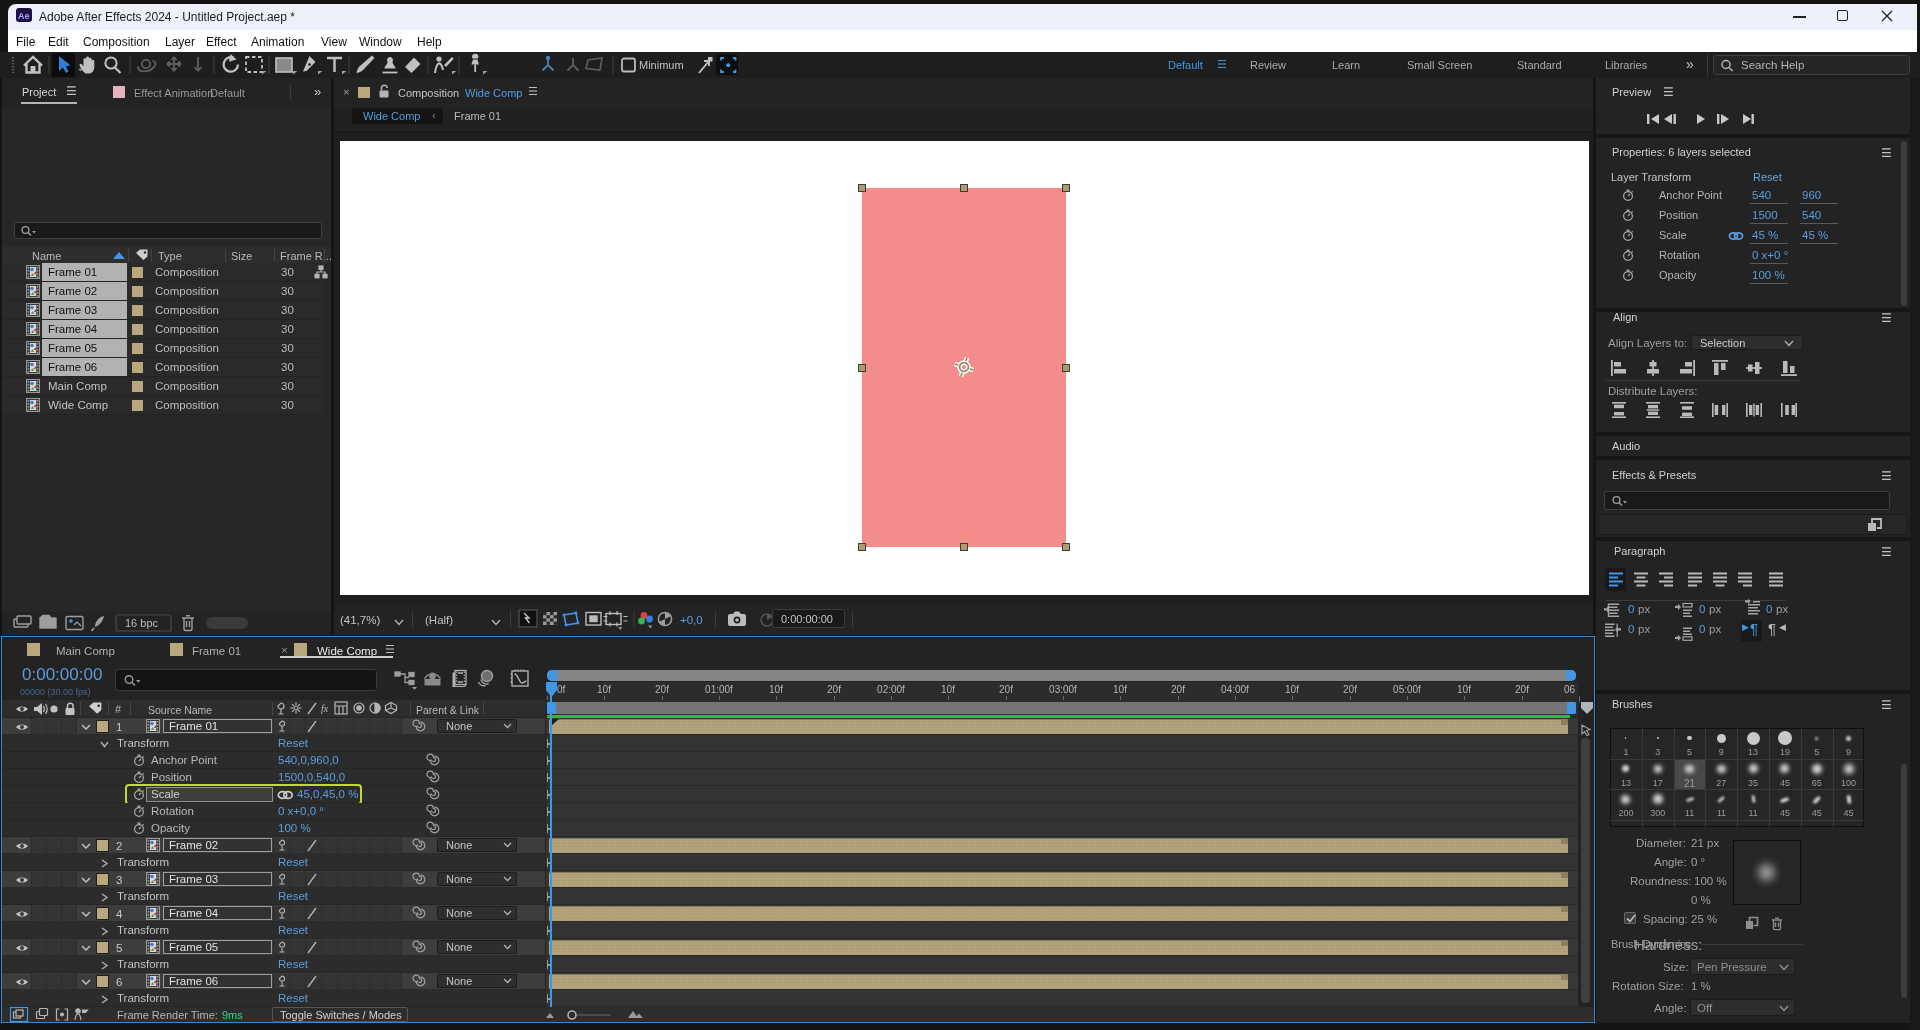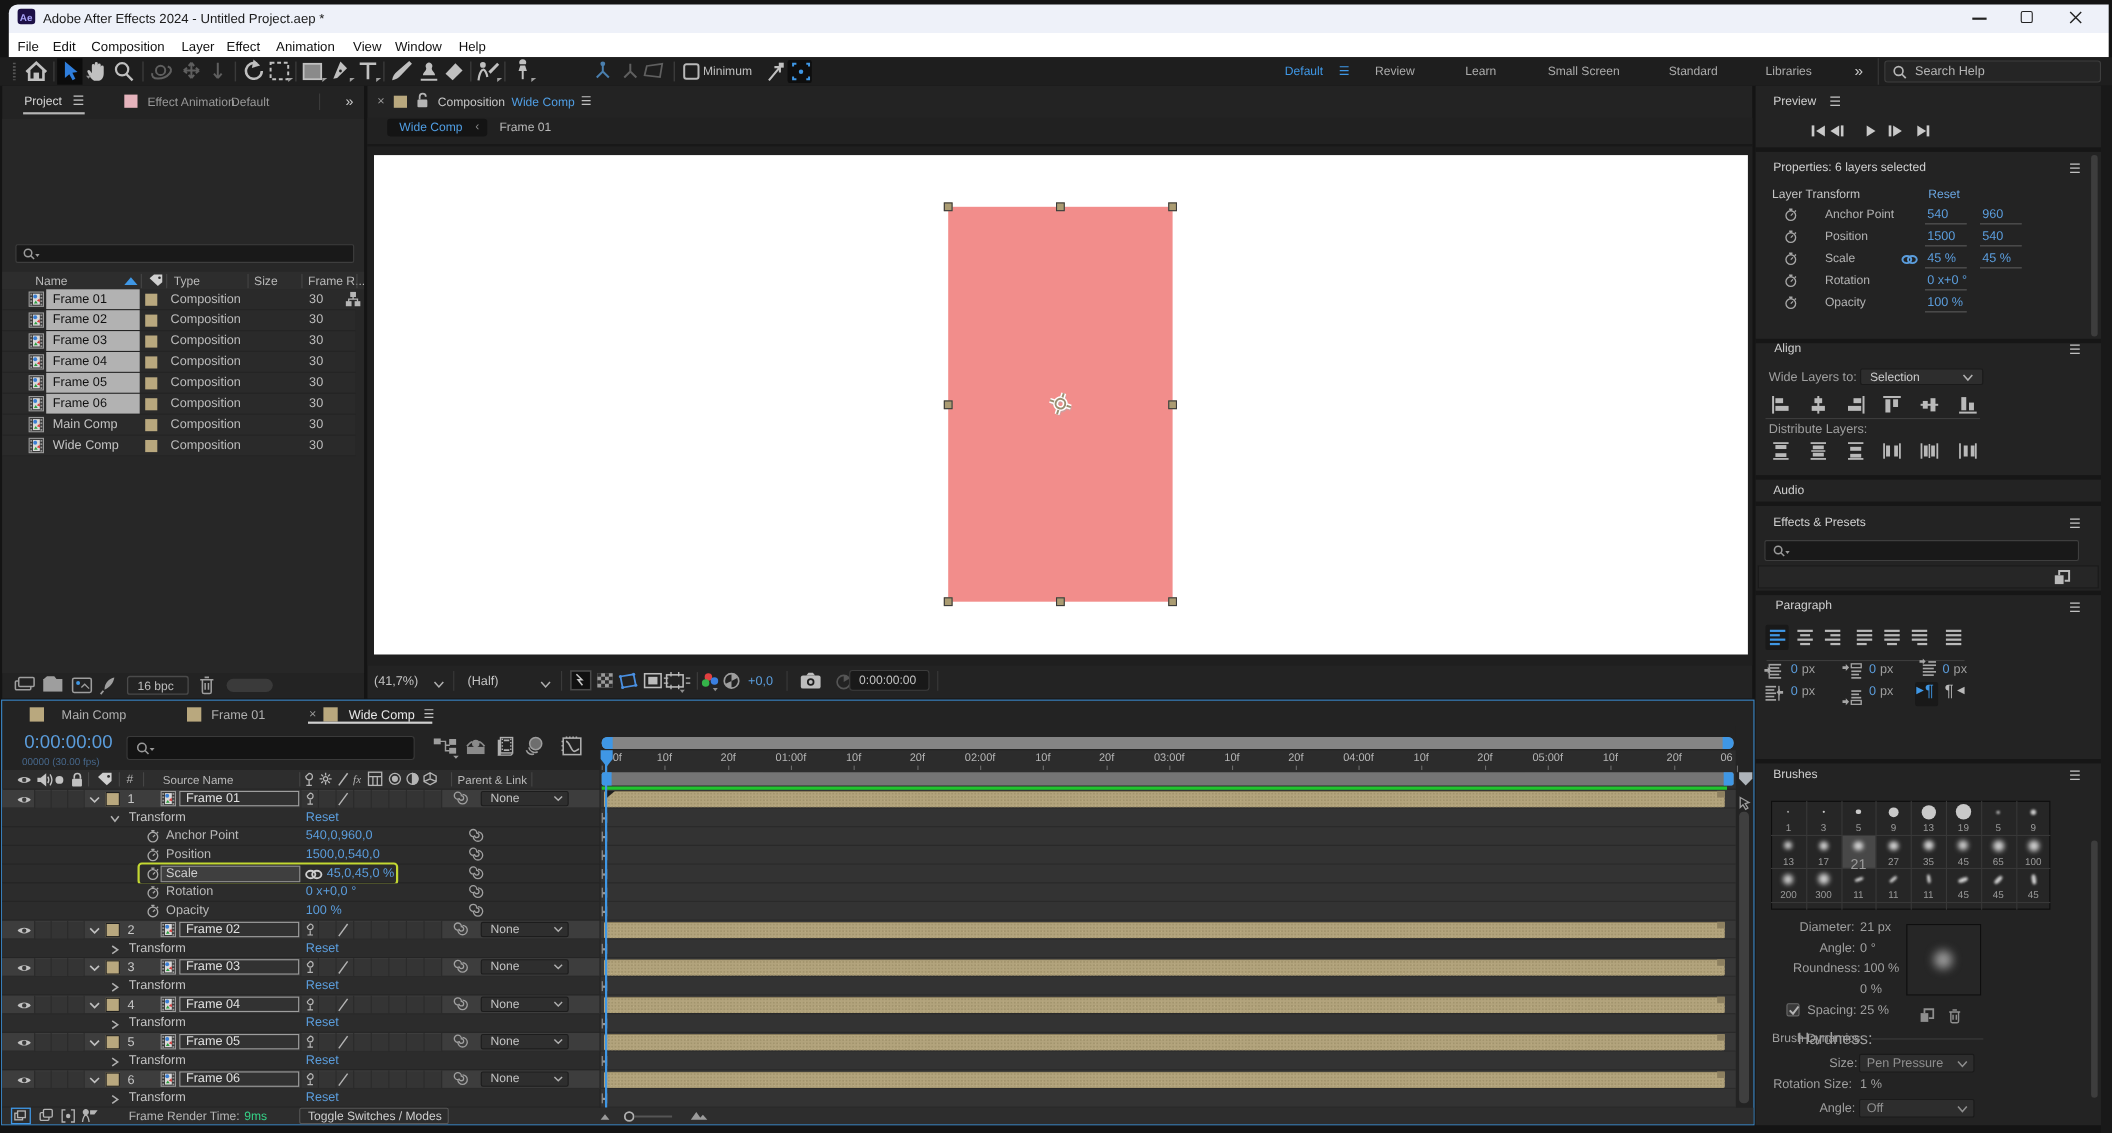--- a/index.html
+++ b/index.html
@@ -493,21 +493,21 @@
       <use href="#stopwatch"></use>
     </svg>
   <div class="txt" style="left:1659px;top:269px;font-size:11px;color:#b3b3b3;">Opacity</div>
   <div class="txt" style="left:1752px;top:269px;font-size:11.5px;color:#5b9ddc;">100 %</div>
   <div class="abs" style="left:1750px;top:283px;width:38px;height:1px;background:#5a5a5a;"></div>
   <div class="abs" style="left:1901px;top:141px;width:6px;height:165px;background:#3d3d3d;border-radius:3px;"></div>
   <div class="abs" style="left:1596px;top:308px;width:314px;height:4px;background:#161616;"></div>
 
   <div class="txt" style="left:1613px;top:311px;font-size:11px;color:#d0d0d0;">Align</div>
   <div class="txt" style="left:1881px;top:311px;font-size:12px;color:#c0c0c0;">☰</div>
-  <div class="txt" style="left:1608px;top:337px;font-size:11.5px;color:#9f9f9f;">Wide Layers to:</div>
+  <div class="txt" style="left:1608px;top:337px;font-size:11.5px;color:#9f9f9f;">Align Layers to:</div>
   <div class="abs" style="left:1691px;top:335px;width:112px;height:15px;background:#2d2d2d;border:1px solid #1a1a1a;border-radius:2px;"></div>
   <div class="txt" style="left:1700px;top:337px;font-size:11px;color:#cccccc;">Selection</div>
   <svg style="left:1784px;top:340px;" width="10" height="7" viewBox="0 0 10 7">
       <path d="M1 1 L5 5.5 L9 1" fill="none" stroke="#b0b0b0" stroke-width="1.4"></path>
     </svg>
   <svg style="left:1609px;top:358px;" width="20" height="20" viewBox="0 0 20 20">
       <rect x="2" y="2" width="1.8" height="16" fill="#b9b9b9"></rect>
       <rect x="5" y="4" width="7" height="4.5" fill="#b9b9b9"></rect>
       <rect x="5" y="11" width="12" height="4.5" fill="#b9b9b9"></rect>
     </svg>
@@ -763,21 +763,21 @@
   <div class="txt" style="left:1784.9px;top:747px;transform:translateX(-50%);font-size:9px;color:#9a9a9a;">19</div>
   <div class="abs" style="left:1815.2px;top:736.5px;width:3px;height:3px;background:#c9c9c9;border-radius:50%;filter:blur(1px);"></div>
   <div class="txt" style="left:1816.7px;top:747px;transform:translateX(-50%);font-size:9px;color:#9a9a9a;">5</div>
   <div class="abs" style="left:1846.0px;top:735.5px;width:5px;height:5px;background:#c9c9c9;border-radius:50%;filter:blur(1.2px);"></div>
   <div class="txt" style="left:1848.5px;top:747px;transform:translateX(-50%);font-size:9px;color:#9a9a9a;">9</div>
   <div class="abs" style="left:1622.4px;top:765.2px;width:7px;height:7px;background:#d2d2d2;border-radius:50%;filter:blur(1.8px);"></div>
   <div class="txt" style="left:1625.9px;top:778px;transform:translateX(-50%);font-size:9px;color:#9a9a9a;">13</div>
   <div class="abs" style="left:1653.7px;top:764.7px;width:8px;height:8px;background:#d2d2d2;border-radius:50%;filter:blur(1.9px);"></div>
   <div class="txt" style="left:1657.7px;top:778px;transform:translateX(-50%);font-size:9px;color:#9a9a9a;">17</div>
   <div class="abs" style="left:1685.2px;top:764.5px;width:8.5px;height:8.5px;background:#d2d2d2;border-radius:50%;filter:blur(2px);"></div>
-  <div class="txt" style="left:1689.5px;top:778px;transform:translateX(-50%);font-size:13px;color:#9a9a9a;">21</div>
+  <div class="txt" style="left:1689.5px;top:778px;transform:translateX(-50%);font-size:10px;color:#9a9a9a;">21</div>
   <div class="abs" style="left:1717.1px;top:764.5px;width:8.5px;height:8.5px;background:#d2d2d2;border-radius:50%;filter:blur(2px);"></div>
   <div class="txt" style="left:1721.3px;top:778px;transform:translateX(-50%);font-size:9px;color:#9a9a9a;">27</div>
   <div class="abs" style="left:1748.6px;top:764.2px;width:9px;height:9px;background:#d2d2d2;border-radius:50%;filter:blur(2.1px);"></div>
   <div class="txt" style="left:1753.1px;top:778px;transform:translateX(-50%);font-size:9px;color:#9a9a9a;">35</div>
   <div class="abs" style="left:1780.4px;top:764.2px;width:9px;height:9px;background:#d2d2d2;border-radius:50%;filter:blur(2.2px);"></div>
   <div class="txt" style="left:1784.9px;top:778px;transform:translateX(-50%);font-size:9px;color:#9a9a9a;">45</div>
   <div class="abs" style="left:1812.0px;top:764.0px;width:9.5px;height:9.5px;background:#d2d2d2;border-radius:50%;filter:blur(2.3px);"></div>
   <div class="txt" style="left:1816.7px;top:778px;transform:translateX(-50%);font-size:9px;color:#9a9a9a;">65</div>
   <div class="abs" style="left:1843.5px;top:763.7px;width:10px;height:10px;background:#d2d2d2;border-radius:50%;filter:blur(2.4px);"></div>
   <div class="txt" style="left:1848.5px;top:778px;transform:translateX(-50%);font-size:9px;color:#9a9a9a;">100</div>

